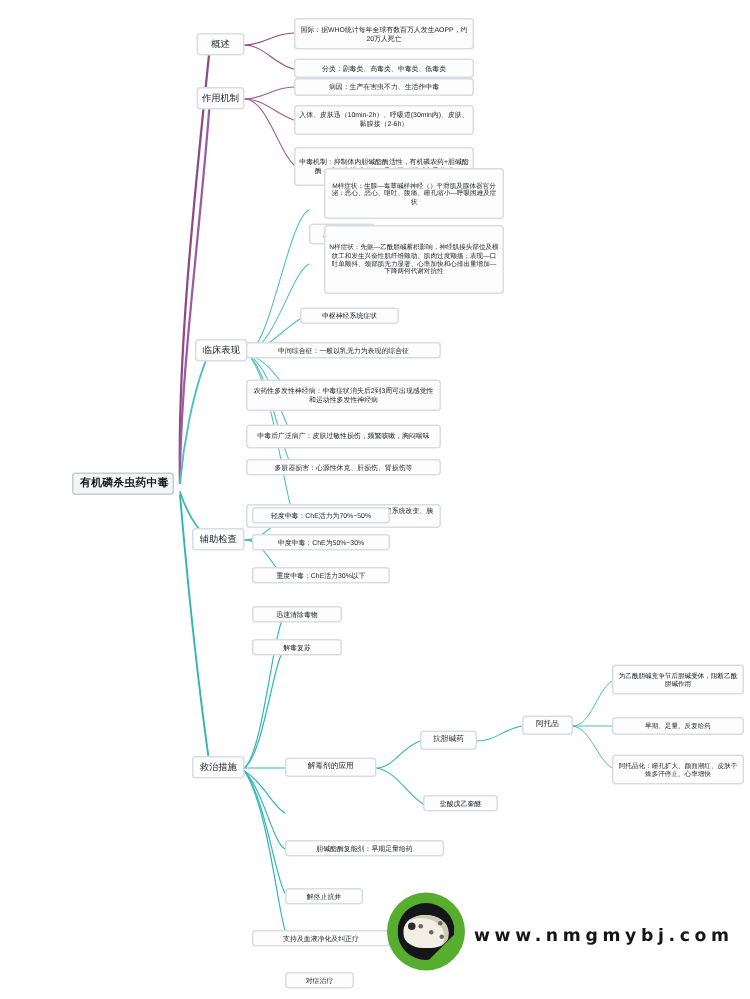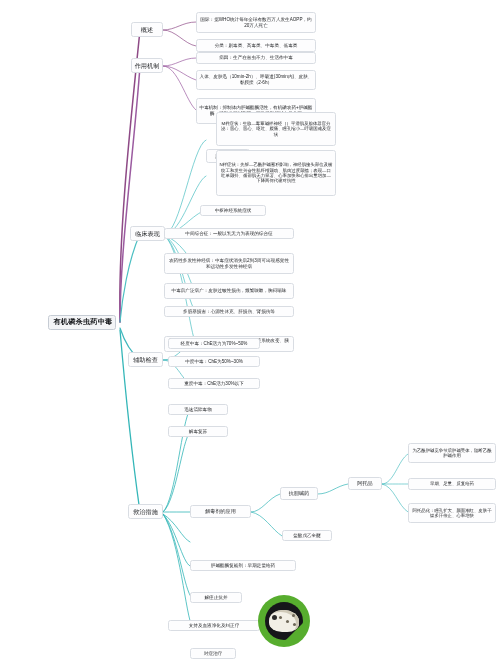--- a/index.html
+++ b/index.html
@@ -254,16 +254,17 @@
   </div>
   <div class="node lvl3" style="left:190px; top:648px; width:46px; height:11px;">
     <span>对症治疗</span>
   </div>
 
   <div id="watermark">
     <div class="wm-badge">
       <div class="wm-animal"></div>
     </div>
     <div class="wm-textwrap">
+      <div class="wm-url">www.nmgmybj.com</div>
     </div>
   </div>
 
 </div>
 
 </body></html>

